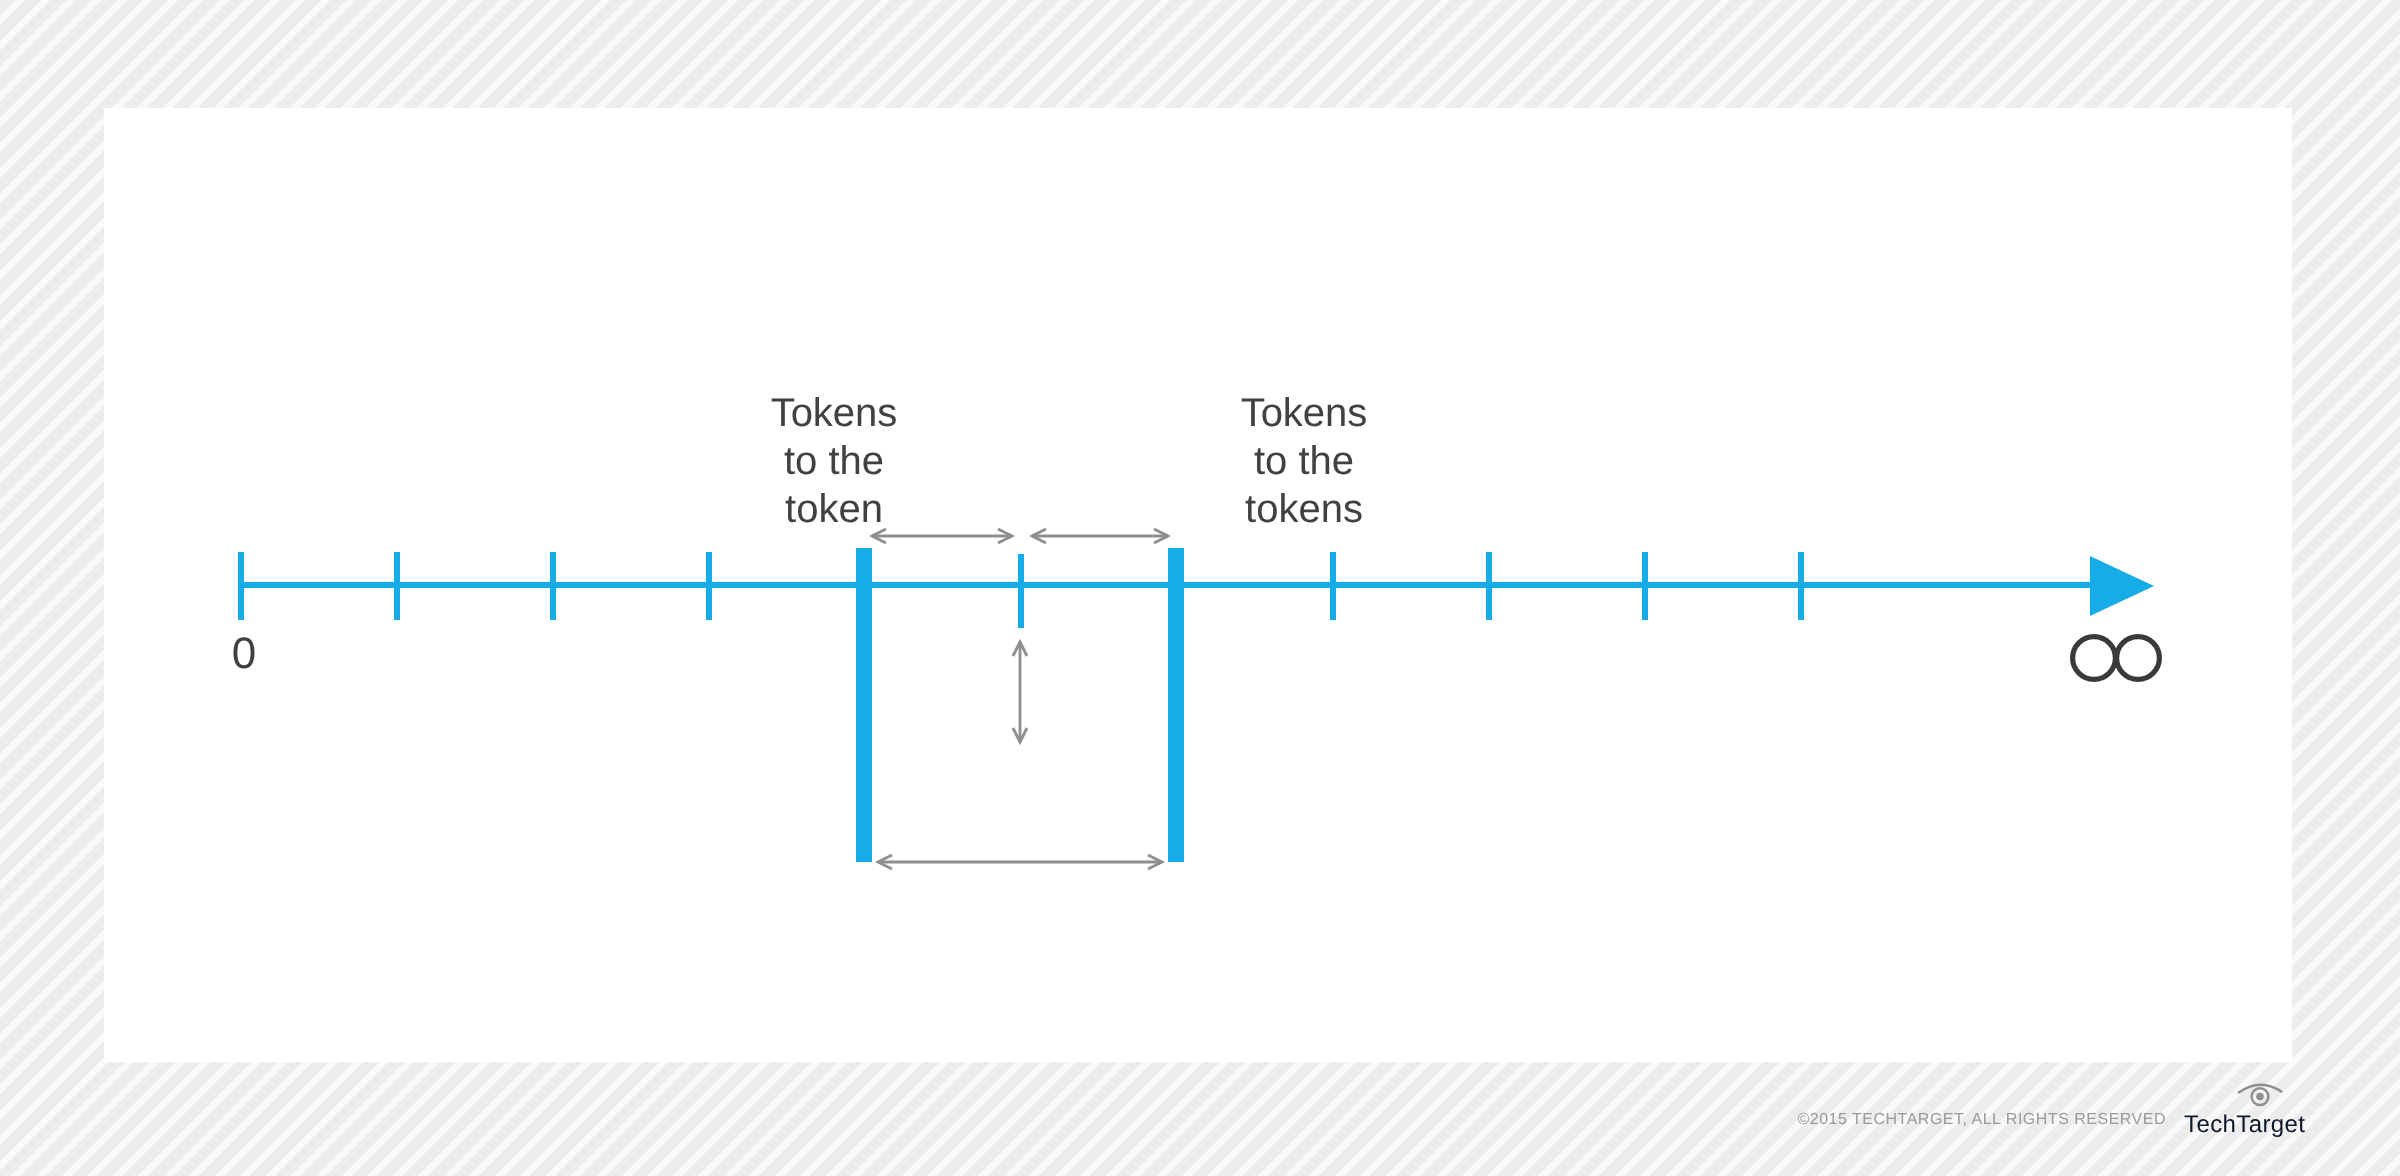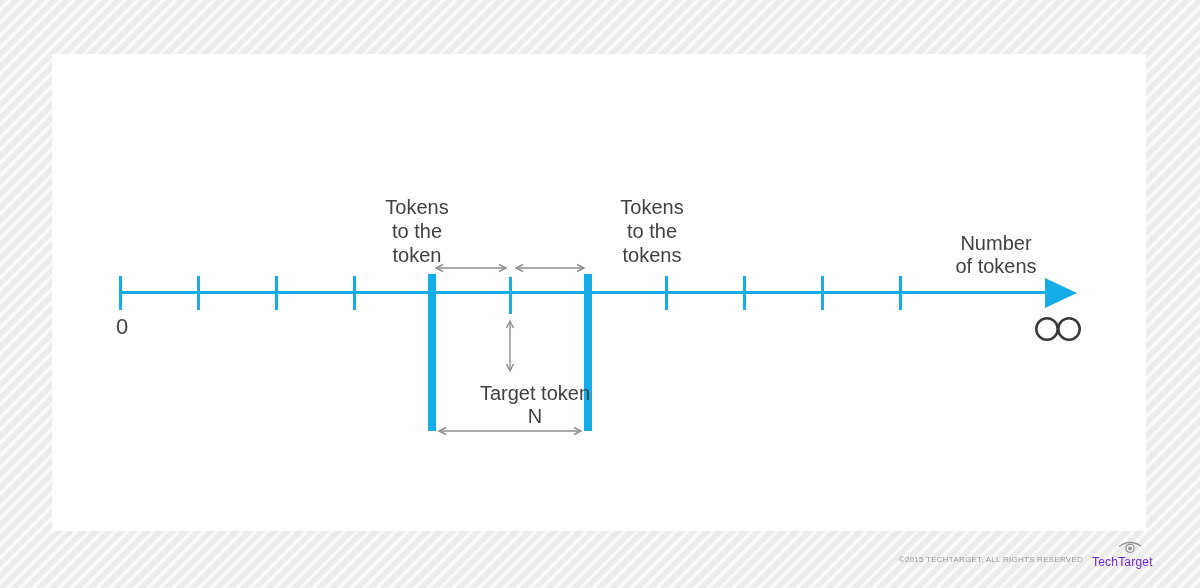--- a/index.html
+++ b/index.html
@@ -93,21 +93,21 @@
     padding-bottom: 5px;
     white-space: nowrap;
   }
   .tt-logo { position: relative; width: 56px; height: 28px; }
   .tt-eye { position: absolute; top: 0; left: 26px; }
   .tt-text {
     position: absolute;
     bottom: 0; left: 0;
     font-size: 12px;
     letter-spacing: 0.2px;
-    color: #6d28d9;
+    color: #0f172a;
     white-space: nowrap;
   }
 </style>
 </head>
 <body>
 
 <div class="card">
 
 
   <div class="axis-line"></div>
@@ -157,28 +157,20 @@
   <div class="lbl" style="left:341px; top:141px">
     <span class="ln">Tokens</span>
     <span class="ln">to the</span>
     <span class="ln">token</span>
   </div>
   <div class="lbl" style="left:576px; top:141px">
     <span class="ln">Tokens</span>
     <span class="ln">to the</span>
     <span class="ln">tokens</span>
   </div>
-  <div class="lbl two" style="left:920px; top:178px">
-    <span class="ln">Number</span>
-    <span class="ln">of tokens</span>
-  </div>
-  <div class="lbl two" style="left:459px; top:328px">
-    <span class="ln">Target token</span>
-    <span class="ln">N</span>
-  </div>
 
 </div>
 
 <div class="footer">
   <span class="copyright">©2015 TECHTARGET, ALL RIGHTS RESERVED</span>
   <span class="tt-logo">
     <svg class="tt-eye" width="24" height="13" viewBox="0 0 24 13">
       <path d="M1 5.5 Q12 -2.5 23 5" stroke="#8f8f8f" stroke-width="1.3" fill="none"></path>
       <circle cx="12" cy="7.3" r="4.2" stroke="#8f8f8f" stroke-width="1.2" fill="none"></circle>
       <circle cx="12" cy="7.3" r="1.9" fill="#8f8f8f"></circle>

